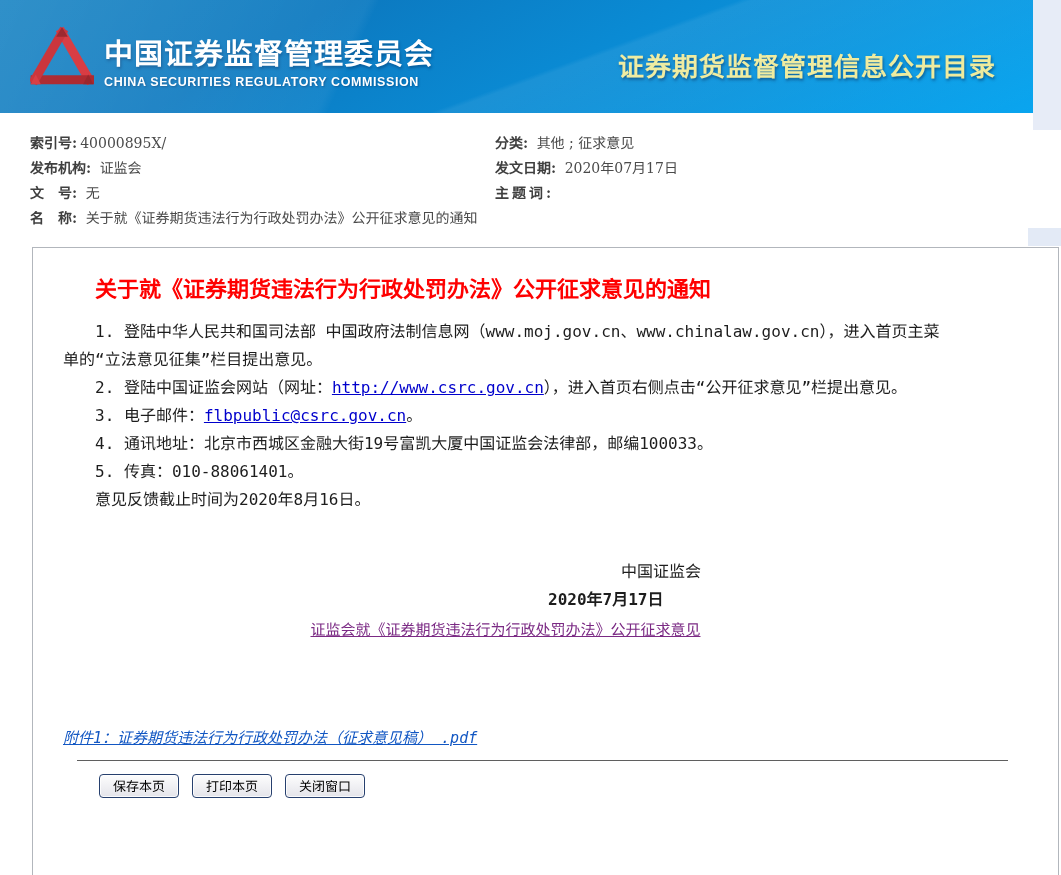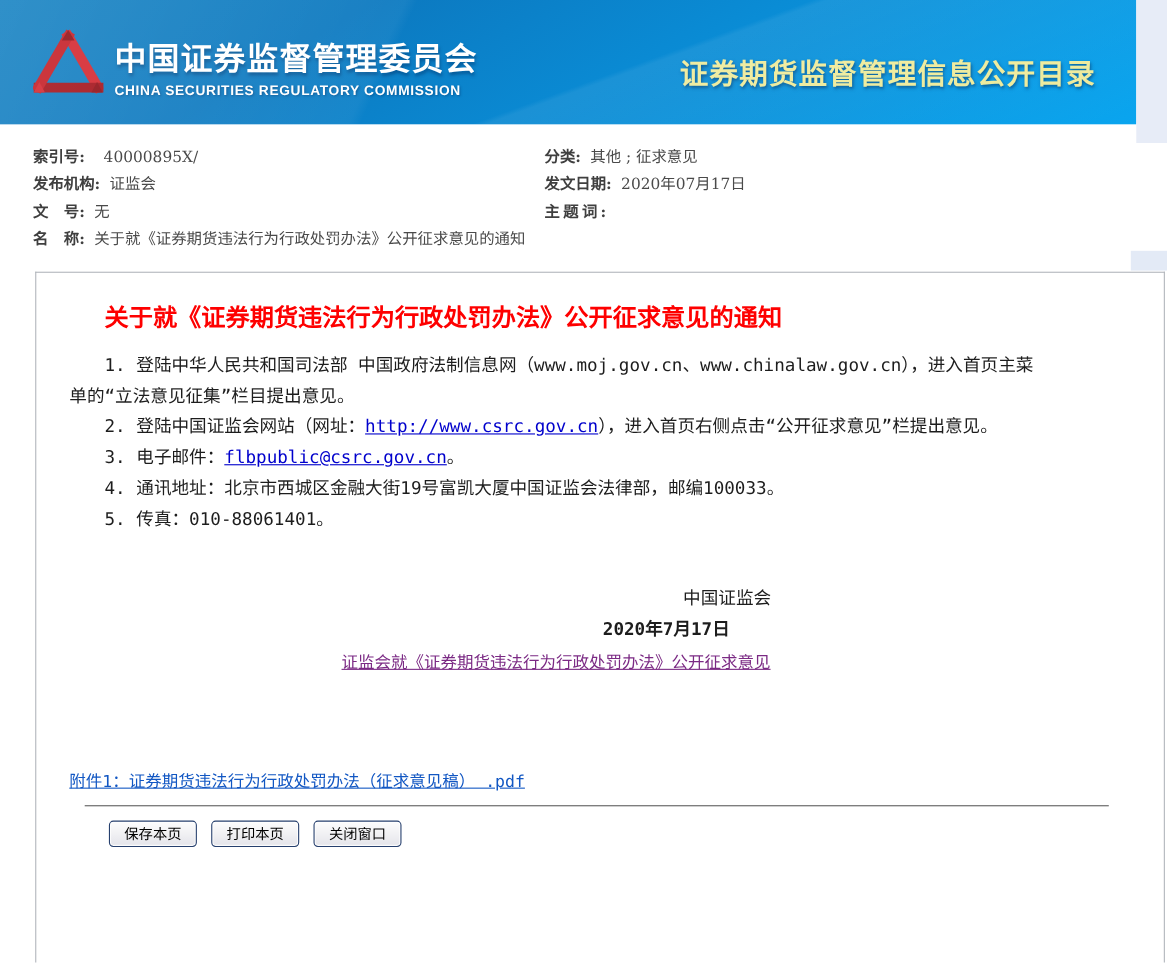--- a/index.html
+++ b/index.html
@@ -69,21 +69,21 @@
     font-size:16px;line-height:28px;color:#1d1d1d;
     font-family:"DejaVu Sans Mono","Liberation Mono","DejaVu Serif",serif;
   }
   .notice-body p{margin:0;text-indent:2em;}
   .notice-body a{color:#0000cc;}
   p.sig-org{text-indent:0;margin-left:558px;margin-top:44px;}
   p.sig-date{text-indent:0;margin-left:485px;font-weight:bold;}
   p.related{text-indent:0;font-size:15px;margin-top:2px;text-align:center;}
   p.related a{color:#7b2a84;}
   .attachments{margin-top:80px;font-size:15px;line-height:28px;}
-  .attachments p{margin:0;text-indent:0;}
+  .attachments p{margin:0;text-indent:0;font-style:italic;}
   .attachments a{color:#1257c3;}
   .section-divider{
     border:none;border-top:1px solid #5f5f5f;
     margin:8px -60px 0 14px;height:0;
   }
   .buttons{margin:13px 0 0 36px;display:flex;gap:13px;}
   .buttons button{
     font-family:"Liberation Sans","DejaVu Sans",sans-serif;
     font-size:13px;color:#000;
     padding:3px 13px;height:24px;
@@ -113,21 +113,21 @@
   </div>
   <div class="banner-title">证券期货监督管理信息公开目录</div>
 </header>
 
 <div class="sb-thumb-top"></div>
 <div class="sb-thumb-inner"></div>
 
 <section class="metadata">
   <div class="row">
     <div class="cell-l">
-      <span class="lbl">索引号:</span><span class="val" style="margin-left:17px">40000895X/</span>
+      <span class="lbl">索引号:</span><span class="val" style="margin-left:3px">40000895X/</span>
     </div>
     <div>
       <span class="lbl">分类:</span>
       <span class="val">其他 ; 征求意见</span>
     </div>
   </div>
   <div class="row">
     <div class="cell-l">
       <span class="lbl">发布机构:</span>
       <span class="val">证监会</span>
@@ -157,20 +157,21 @@
 
 <main class="content-box">
   <h1 class="notice-title">关于就《证券期货违法行为行政处罚办法》公开征求意见的通知</h1>
 
   <div class="notice-body">
     <p>1. 登陆中华人民共和国司法部 中国政府法制信息网（www.moj.gov.cn、www.chinalaw.gov.cn），进入首页主菜单的“立法意见征集”栏目提出意见。</p>
     <p><span>2. 登陆中国证监会网站（网址：</span><a href="#">http://www.csrc.gov.cn</a><span>），进入首页右侧点击“公开征求意见”栏提出意见。</span></p>
     <p><span>3. 电子邮件：</span><a href="#">flbpublic@csrc.gov.cn</a><span>。</span></p>
     <p>4. 通讯地址：北京市西城区金融大街19号富凯大厦中国证监会法律部，邮编100033。</p>
     <p>5. 传真：010-88061401。</p>
+    <p>意见反馈截止时间为2020年8月16日。</p>
     <p class="sig-org">中国证监会</p>
     <p class="sig-date">2020年7月17日</p>
     <p class="related"><a href="#">证监会就《证券期货违法行为行政处罚办法》公开征求意见</a></p>
 
     <div class="attachments">
       <p><a href="#">附件1：证券期货违法行为行政处罚办法（征求意见稿） .pdf</a></p>
     </div>
 
     <hr class="section-divider">
 

